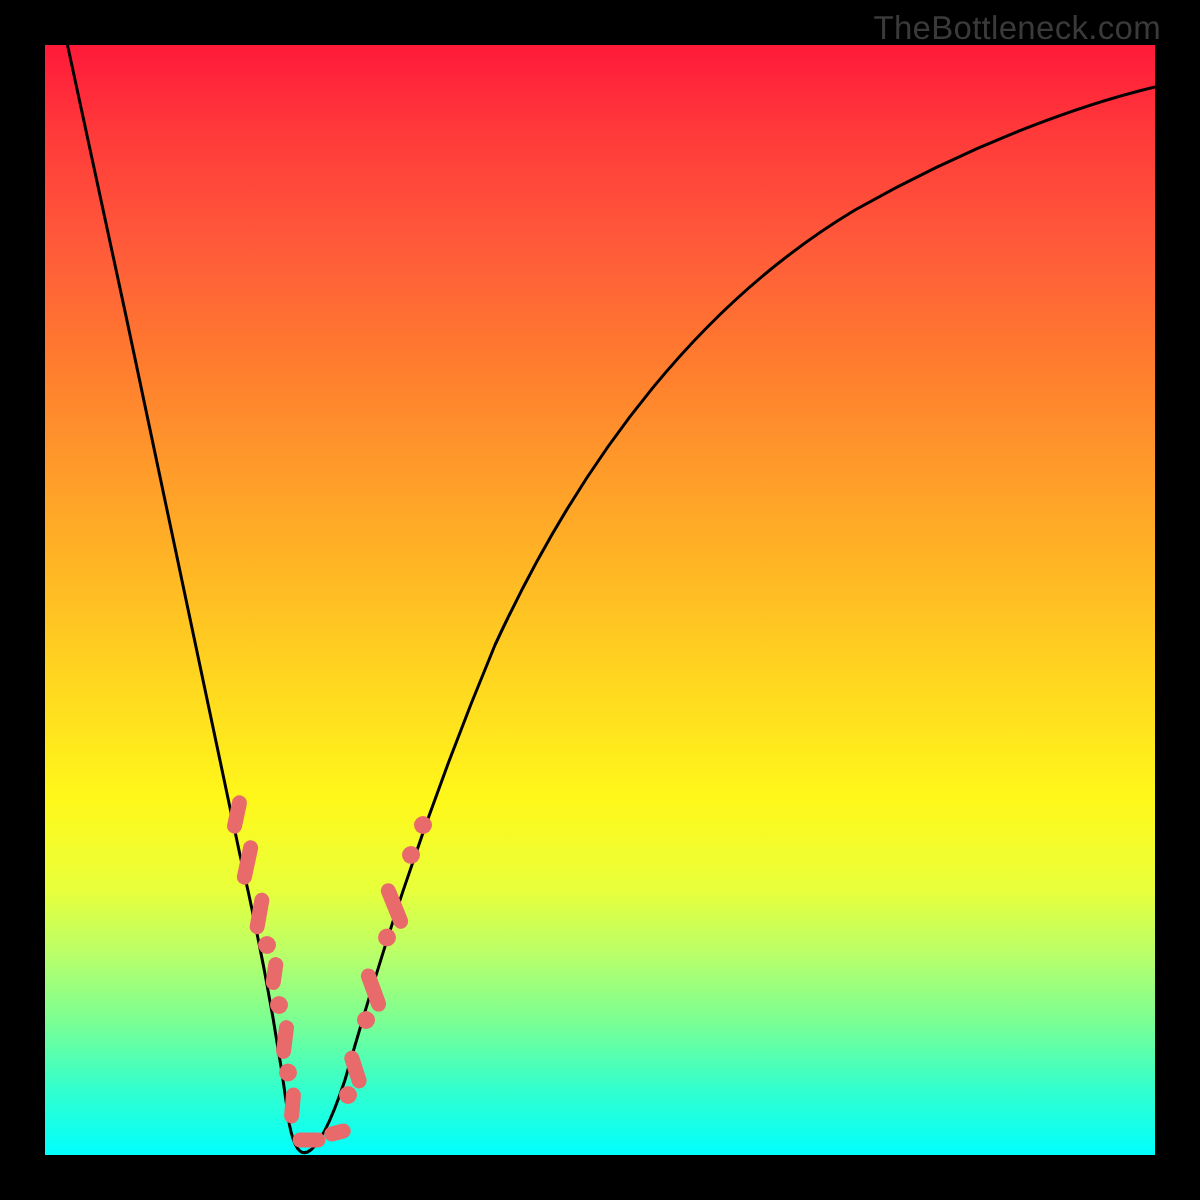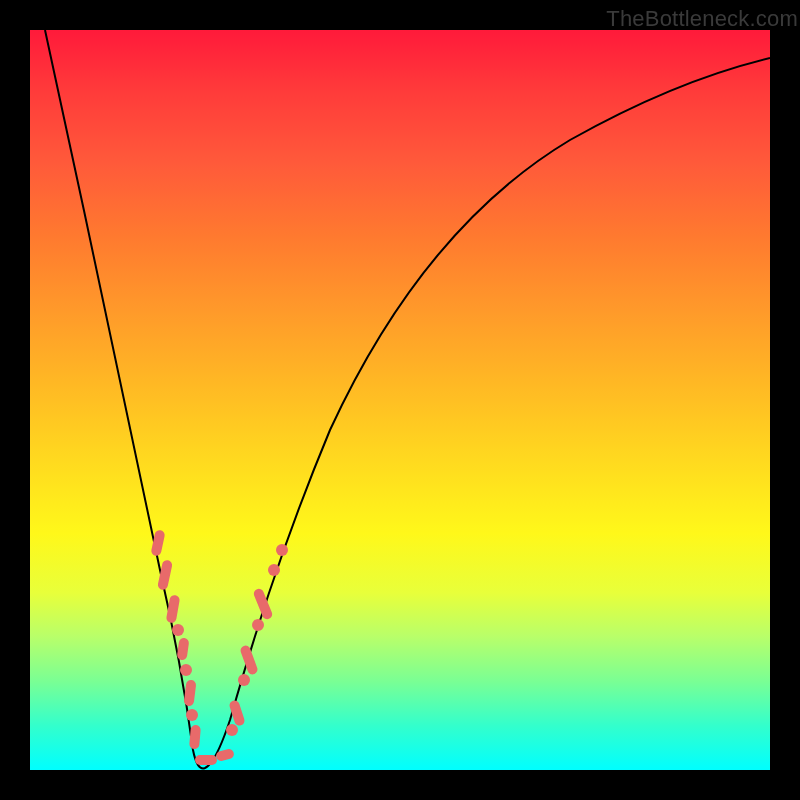--- a/index.html
+++ b/index.html
@@ -29,21 +29,21 @@
       #e8ff3a 76%,
       #b8ff6a 82%,
       #7aff94 88%,
       #33ffcc 94%,
       #00ffff 100%
     );
   }
   .watermark {
     position: absolute;
     top: 6px;
-    right: 2px;
+    right: 26px;
     color: #3a3a3a;
     font-size: 22px;
     font-weight: 400;
     letter-spacing: 0.2px;
   }
   svg.curve {
     position: absolute;
     left: 0;
     top: 0;
     width: 740px;

